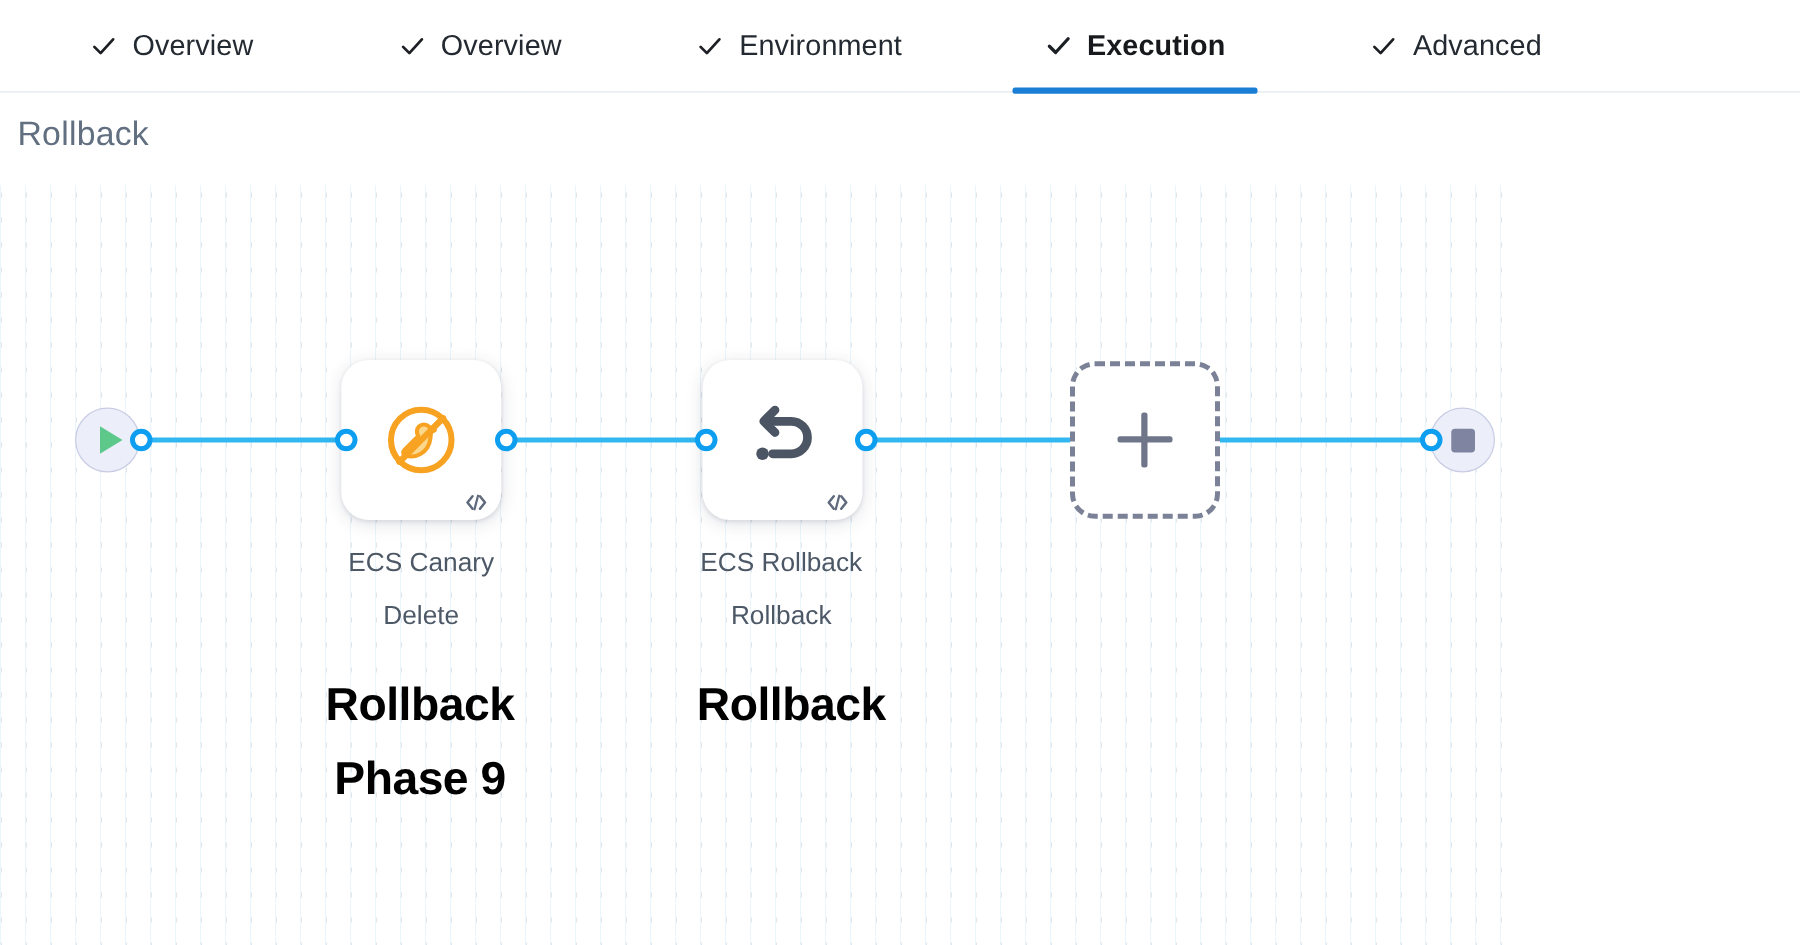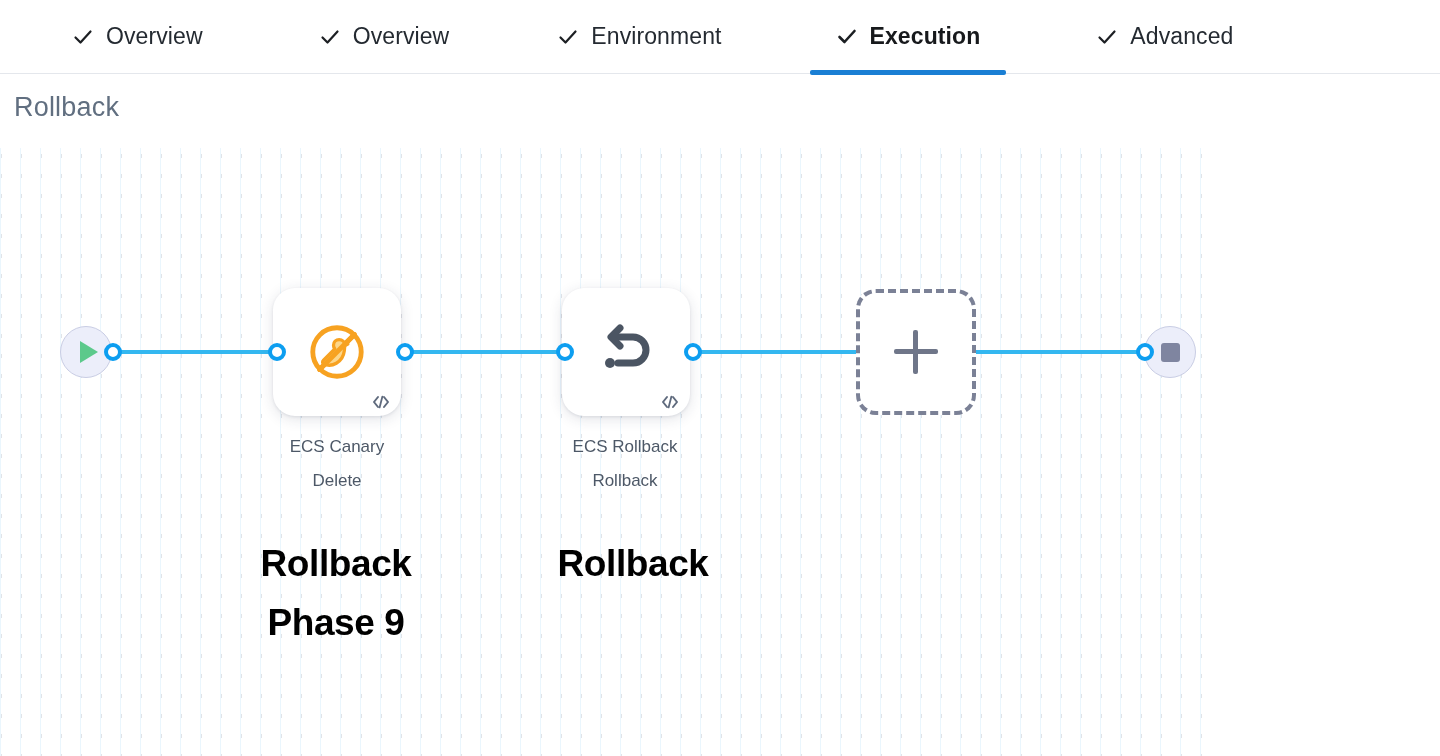--- a/index.html
+++ b/index.html
@@ -224,21 +224,21 @@
     font-family: "Liberation Sans", sans-serif;
     letter-spacing: -1px;
   }
   .code-badge svg { display:block; }
 
   .step-label {
     position: absolute;
     top: 356px;
     width: 220px;
     text-align: center;
-    font-size: 17px;
+    font-size: 21px;
     line-height: 1.98;
     color: #4d5867;
     z-index: 7;
   }
 
   .annot {
     position: absolute;
     top: 460px;
     width: 300px;
     text-align: center;

